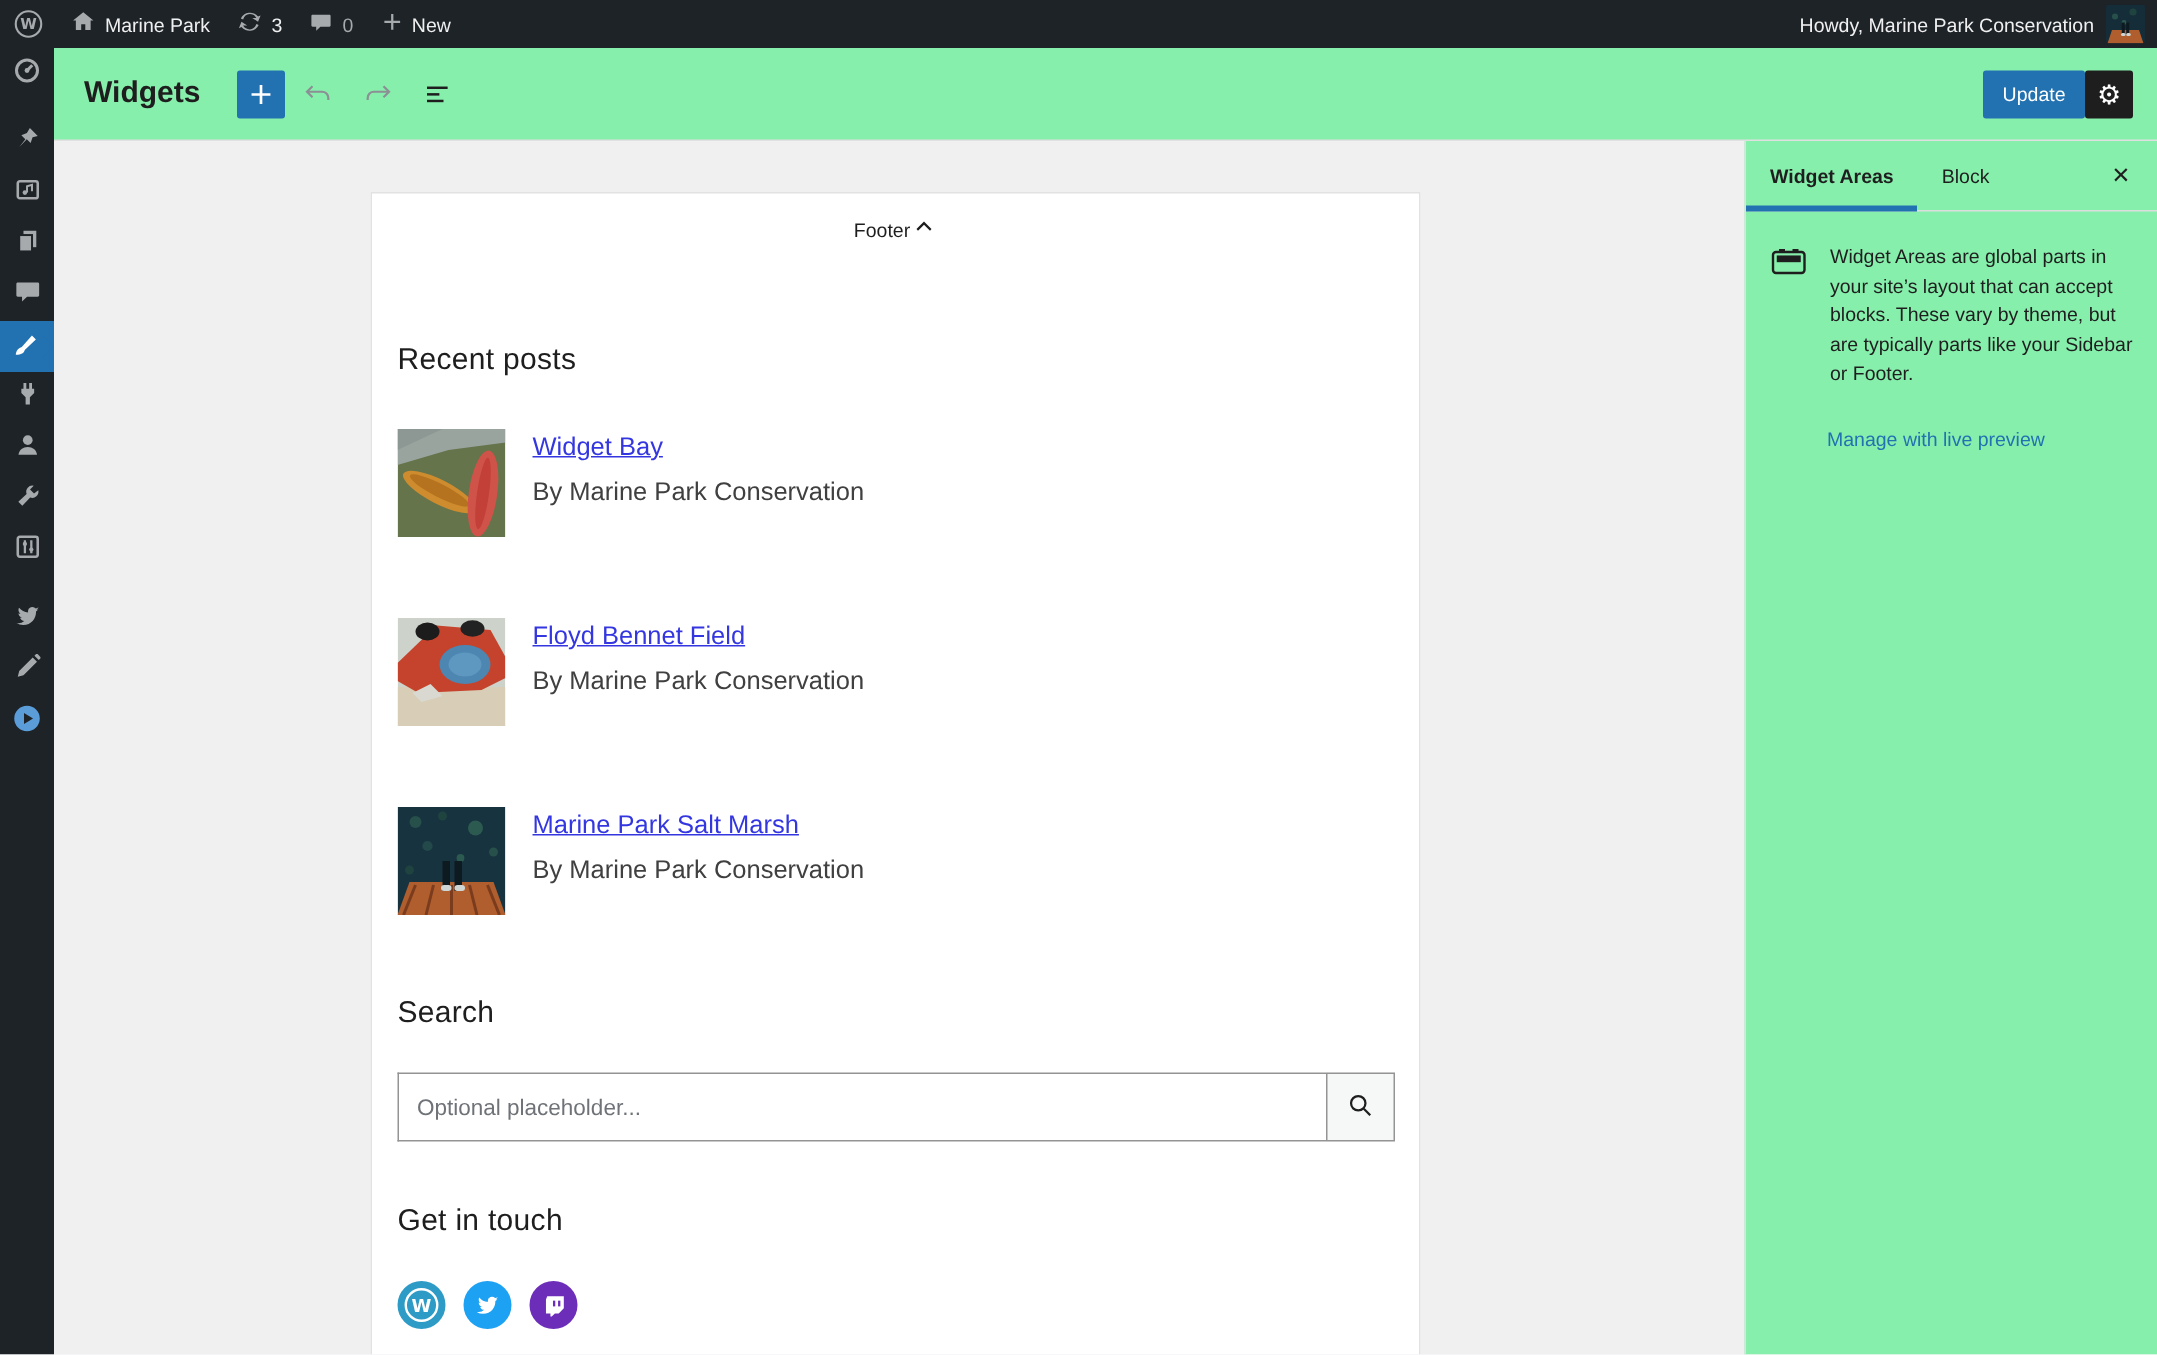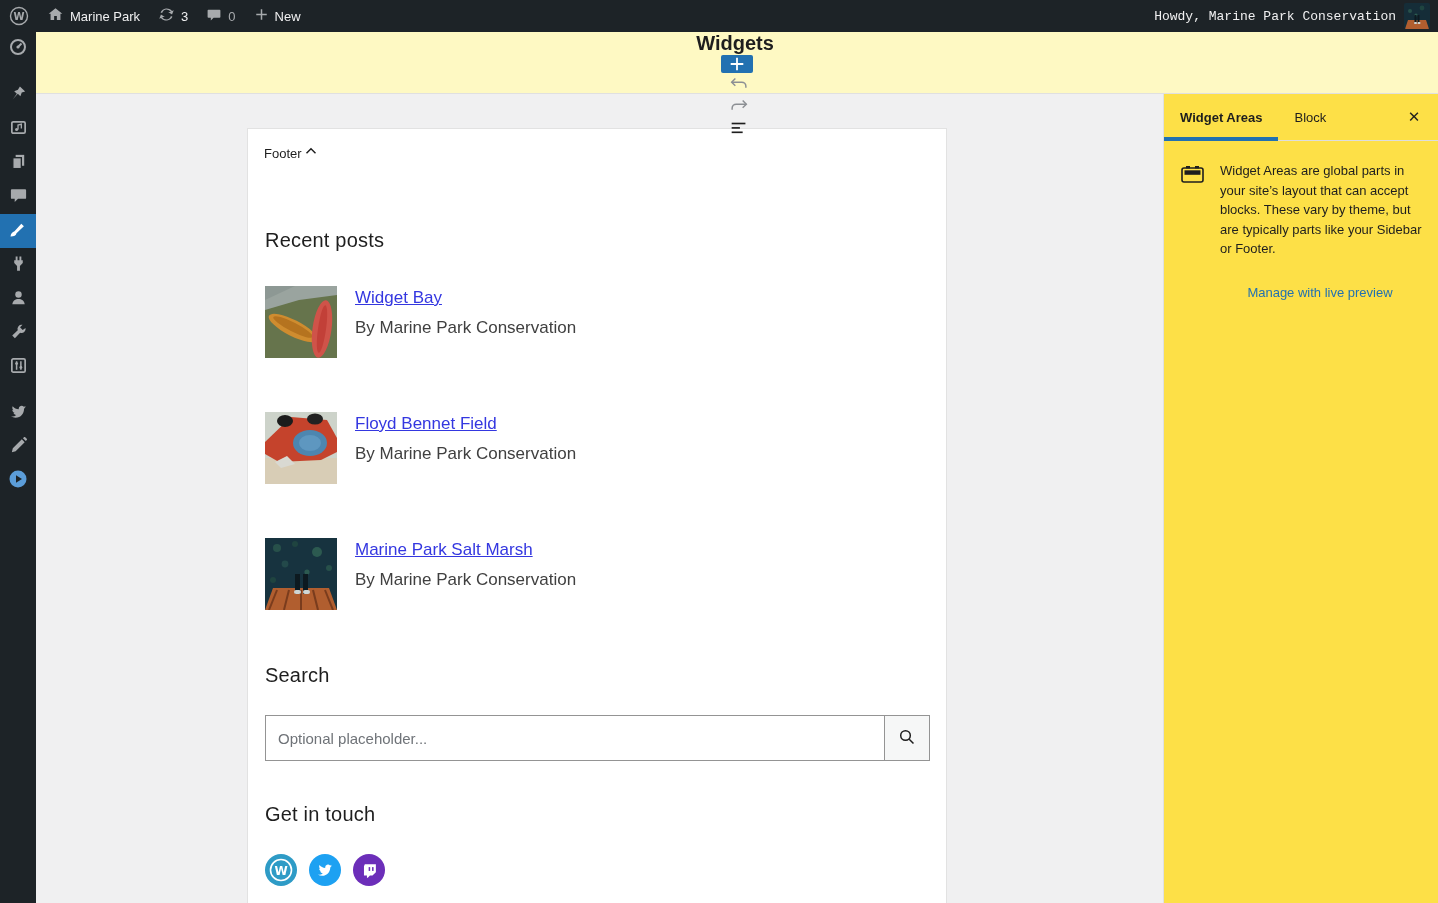--- a/index.html
+++ b/index.html
@@ -4,45 +4,45 @@
 <style>
   * { margin:0; padding:0; box-sizing:border-box; }
   html,body { width:1438px; height:903px; overflow:hidden; }
   body { font-family:"Liberation Sans","DejaVu Sans",sans-serif; background:#f0f0f1; position:relative; color:#1e1e1e; }
 
   
   .admin-bar { position:absolute; top:0; left:0; width:1438px; height:32px; background:#1d2327; display:flex; align-items:center; color:#f0f0f1; font-size:13px; z-index:40; }
   .ab-item { display:flex; align-items:center; gap:6px; padding:0 9px; height:32px; cursor:pointer; }
   .ab-item svg { flex:none; }
   .ab-muted { color:#a7aaad; }
-  .ab-right { margin-left:auto; display:flex; align-items:center; gap:8px; padding-right:8px;font-family:Liberation Mono, monospace; }
+  .ab-right { margin-left:auto; display:flex; align-items:center; gap:8px; padding-right:8px; }
   .avatar { width:26px; height:26px; border-radius:2px; overflow:hidden; flex:none; }
 
   
   .rail { position:absolute; top:32px; left:0; bottom:0; width:36px; background:#1d2327; display:flex; flex-direction:column; align-items:stretch; z-index:30; }
   .rail-item { height:34px; display:flex; align-items:center; justify-content:center; color:#a7aaad; cursor:pointer; position:relative; }
   .rail-gap { height:12px; }
   .rail-item.active { background:#2271b1; color:#fff; }
   .rail-item.active::after { content:""; position:absolute; right:-8px; top:50%; margin-top:-8px; border:8px solid transparent; border-left-color:#2271b1; }
 
   
-  .editor-header { position:absolute; top:32px; left:36px; right:0; height:62px; background:#fef9c3; border-bottom:1px solid #e0e0e0; display:flex; align-items:center; z-index:20;flex-direction:column; }
+  .editor-header { position:absolute; top:32px; left:36px; right:0; height:62px; background:#86efac; border-bottom:1px solid #e0e0e0; display:flex; align-items:center; z-index:20; }
   .eh-title { font-size:20px; font-weight:700; margin:0 24px 0 20px; }
   .inserter-btn { width:32px; height:32px; background:#2271b1; border:none; border-radius:2px; color:#fff; display:flex; align-items:center; justify-content:center; cursor:pointer; }
   .eh-icon-btn { width:36px; height:36px; background:none; border:none; display:flex; align-items:center; justify-content:center; cursor:pointer; margin-left:4px; }
   .eh-icon-btn.disabled { color:#8c8f94; }
   .eh-icon-btn.dark { color:#1e1e1e; }
   .eh-right { margin-left:auto; display:flex; align-items:center; padding-right:16px; }
   .update-btn { background:#2271b1; color:#fff; border:none; border-radius:2px; height:32px; padding:0 13px; font-size:13px; font-family:inherit; cursor:pointer; }
   .gear-btn { width:32px; height:32px; background:#1e1e1e; color:#fff; border:none; border-radius:2px; display:flex; align-items:center; justify-content:center; cursor:pointer; font-size:18px; line-height:1; }
 
   
   .canvas { position:absolute; top:94px; left:36px; right:275px; bottom:0; background:#f0f0f1; overflow:hidden; }
   .widget-card { width:700px; margin:34px 0 0 211px; background:#fff; border:1px solid #e2e2e2; min-height:1000px; }
-  .card-head { height:48px; display:flex; align-items:center; justify-content:flex-start; padding:0 16px; cursor:pointer; }
+  .card-head { height:48px; display:flex; align-items:center; justify-content:center; padding:0 16px; cursor:pointer; }
   .card-head-label { font-size:13px; color:#1e1e1e; }
   .card-body { padding:0 17px 40px 17px; }
   .h-block { font-size:20px; font-weight:400; letter-spacing:.2px; }
   .h-recent { margin-top:52px; margin-bottom:34px; }
   .post-row { display:flex; gap:18px; margin-bottom:54px; }
   .thumb { width:72px; height:72px; flex:none; overflow:hidden; }
   .post-meta { padding-top:2px; }
   .post-title { font-size:17px; color:#3437e0; text-decoration:underline; cursor:pointer; display:inline-block; }
   .post-by { font-size:17px; color:#404040; margin-top:10px; }
   .h-search { margin-top:0; margin-bottom:28px; }
@@ -51,30 +51,30 @@
   .search-input::placeholder { color:#6f7378; }
   .search-btn { width:46px; background:#f6f7f7; border:1px solid #949494; display:flex; align-items:center; justify-content:center; cursor:pointer; color:#1e1e1e; }
   .h-touch { margin-top:42px; margin-bottom:28px; }
   .social-row { display:flex; gap:12px; }
   .social { width:32px; height:32px; border-radius:50%; display:flex; align-items:center; justify-content:center; cursor:pointer; color:#fff; }
   .social.wordpress { background:#2e9bc6; }
   .social.twitter { background:#1da1f2; }
   .social.twitch { background:#6c2eb9; }
 
   
-  .inspector { position:absolute; top:94px; right:0; bottom:0; width:275px; background:#fde047; border-left:1px solid #e0e0e0; z-index:20; }
+  .inspector { position:absolute; top:94px; right:0; bottom:0; width:275px; background:#86efac; border-left:1px solid #e0e0e0; z-index:20; }
   .tabbar { height:47px; display:flex; align-items:stretch; border-bottom:1px solid #ddd; }
   .tab { display:flex; align-items:center; padding:0 16px; font-size:13px; cursor:pointer; position:relative; color:#1e1e1e; }
   .tab.active { font-weight:700; }
   .tab.active::after { content:""; position:absolute; left:0; right:0; bottom:-1px; height:4px; background:#2271b1; }
   .tab-close { margin-left:auto; width:48px; display:flex; align-items:center; justify-content:center; cursor:pointer; font-size:15px; color:#1e1e1e; background:none; border:none; }
   .panel { padding:20px 16px; display:flex; gap:14px; }
   .panel-icon { flex:none; color:#1e1e1e; padding-top:2px; }
   .panel-text { font-size:13px; line-height:1.5; color:#1e1e1e; }
-  .panel-link { display:block; margin:6px 16px 0 54px; font-size:13px; color:#2271b1; text-decoration:none; cursor:pointer;text-align:center; }
+  .panel-link { display:block; margin:6px 16px 0 54px; font-size:13px; color:#2271b1; text-decoration:none; cursor:pointer; }
 </style>
 </head>
 <body>
 
 <div class="admin-bar">
   <div class="ab-item">
     <svg width="20" height="20" viewBox="0 0 20 20">
         <circle cx="10" cy="10" r="8.5" fill="none" stroke="#a7aaad" stroke-width="1.4"></circle>
         <text x="10" y="13.6" text-anchor="middle" font-size="10" font-weight="bold" fill="#a7aaad" font-family="DejaVu Sans, sans-serif">W</text>
       </svg>

